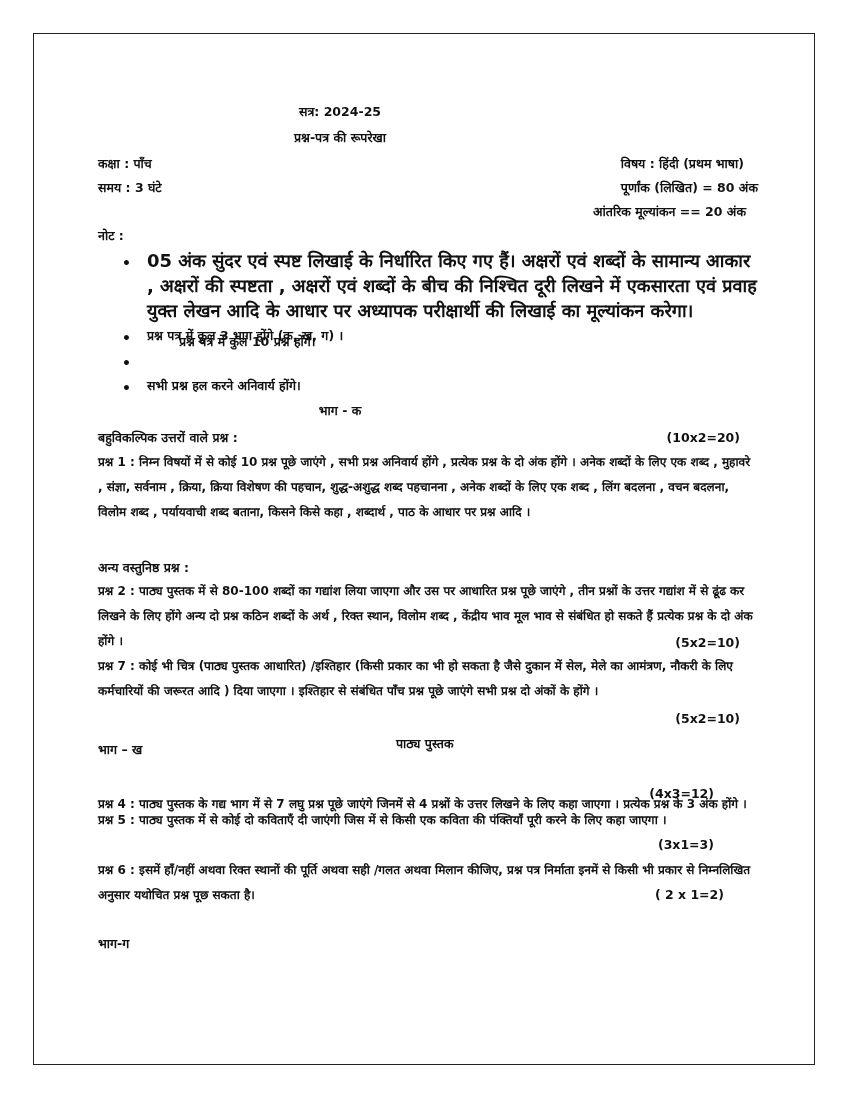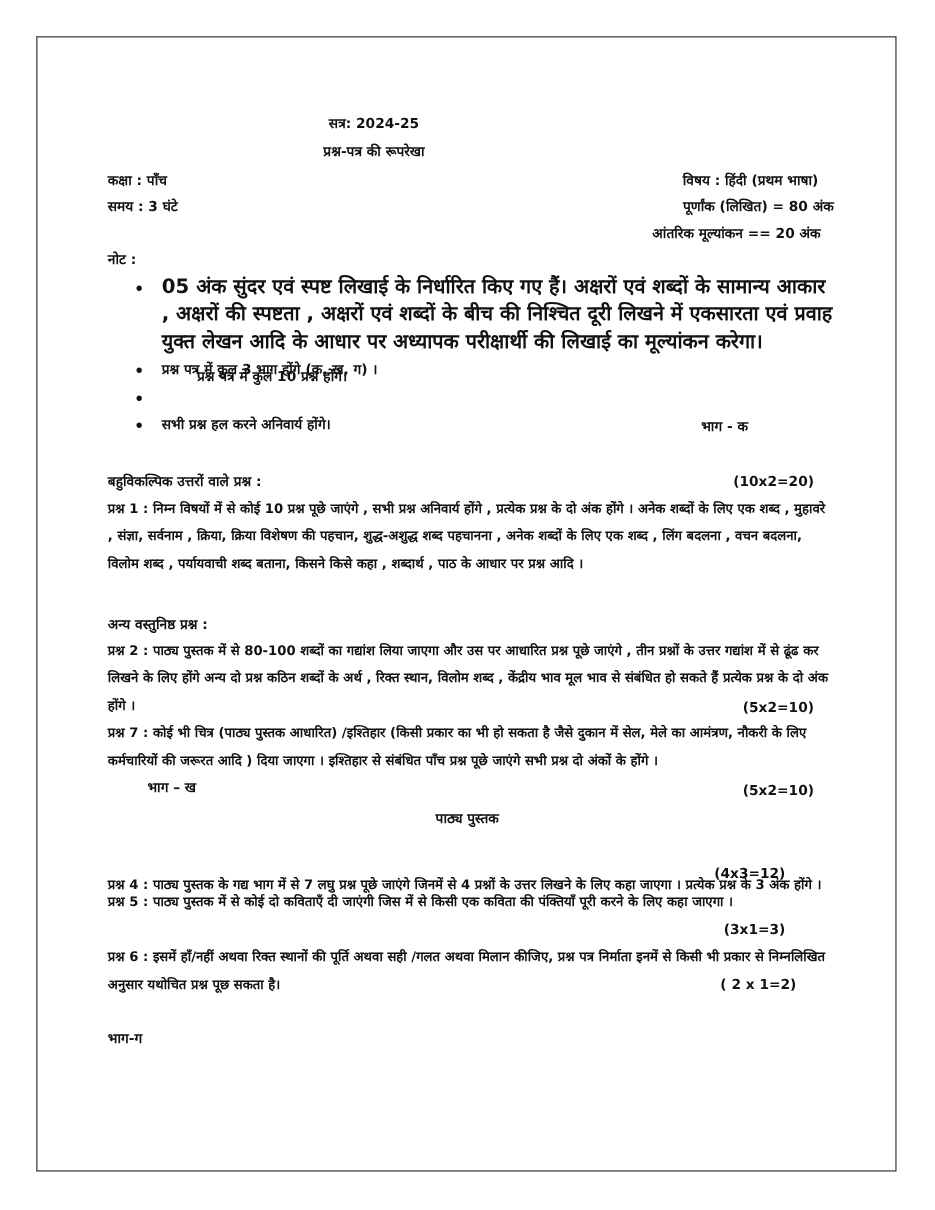--- a/index.html
+++ b/index.html
@@ -37,40 +37,40 @@
 
 <div class="bullet" style="top:330px;">•</div>
 <div class="line" style="left:147px; top:328px;">प्रश्न पत्र में कुल 3 भाग होंगे (क, ख, ग) ।</div>
 
 <div class="bullet" style="top:355px;">•</div>
 <div class="line" style="left:147px; top:334px;margin-left:32px;">प्रश्न पत्र में कुल 10 प्रश्न होंगे।</div>
 
 <div class="bullet" style="top:380px;">•</div>
 <div class="line" style="left:147px; top:378px;">सभी प्रश्न हल करने अनिवार्य होंगे।</div>
 
-<div class="line center" style="top:380px;text-align:right;">भाग - क</div>
+<div class="line center" style="top:403px;">भाग - क</div>
 
 <div class="line" style="left:98px; top:430px;">बहुविकल्पिक उत्तरों वाले प्रश्न  :</div>
 <div class="line right" style="right:110px; top:430px;">(10x2=20)</div>
 
 <div class="para" style="top:450px;">प्रश्न 1 : निम्न  विषयों  में  से  कोई  10 प्रश्न  पूछे  जाएंगे  , सभी प्रश्न अनिवार्य होंगे , प्रत्येक प्रश्न के दो अंक होंगे । अनेक शब्दों के लिए एक शब्द , मुहावरे , संज्ञा,  सर्वनाम , क्रिया,  क्रिया विशेषण की पहचान, शुद्ध-अशुद्ध शब्द  पहचानना , अनेक शब्दों के लिए एक शब्द  , लिंग बदलना , वचन बदलना, विलोम शब्द , पर्यायवाची शब्द बताना, किसने किसे कहा , शब्दार्थ , पाठ के आधार पर प्रश्न आदि  ।</div>
 
 <div class="line" style="left:98px; top:560px;">अन्य वस्तुनिष्ठ प्रश्न  :</div>
 
 <div class="para" style="top:579px;">
   <span>प्रश्न  2 : पाठ्य पुस्तक में से 80-100 शब्दों का गद्यांश लिया जाएगा और उस पर आधारित प्रश्न पूछे जाएंगे , तीन प्रश्नों के उत्तर गद्यांश में से ढूंढ कर लिखने के लिए होंगे अन्य दो प्रश्न कठिन शब्दों के अर्थ , रिक्त स्थान, विलोम शब्द , केंद्रीय भाव मूल भाव से संबंधित हो सकते हैं  प्रत्येक प्रश्न के दो अंक होंगे ।</span>
 </div>
 <div class="line right" style="right:110px; top:635px;">(5x2=10)</div>
 
 <div class="para" style="top:654px;">
   <span>प्रश्न 7 :  कोई भी चित्र (पाठ्य पुस्तक  आधारित) /इश्तिहार (किसी प्रकार का भी हो सकता है जैसे दुकान में सेल, मेले का आमंत्रण, नौकरी के लिए कर्मचारियों की जरूरत आदि )  दिया जाएगा । इश्तिहार से संबंधित पाँच प्रश्न पूछे जाएंगे सभी प्रश्न दो अंकों के होंगे ।</span>
 </div>
 <div class="line right" style="right:110px; top:711px;">(5x2=10)</div>
 
-<div class="line" style="left:98px; top:708px;margin-left:36px;">भाग – ख</div>
+<div class="line" style="left:98px; top:742px;">भाग – ख</div>
 <div class="line" style="left:396px; top:736px;">पाठ्य पुस्तक</div>
 
 <div class="para" style="top:792px;">
   <span>प्रश्न 4 : पाठ्य पुस्तक के गद्य भाग में से 7 लघु  प्रश्न पूछे जाएंगे जिनमें से 4 प्रश्नों के उत्तर  लिखने के लिए कहा जाएगा । प्रत्येक प्रश्न के 3 अंक होंगे ।</span>
 </div>
 <div class="line right" style="right:136px; top:786px;">(4x3=12)</div>
 
 <div class="para" style="top:808px;">
   <span>प्रश्न 5 : पाठ्य पुस्तक में से कोई दो कविताएँ दी जाएंगी जिस में से किसी एक कविता की पंक्तियाँ  पूरी करने के लिए कहा जाएगा ।</span>
 </div>

